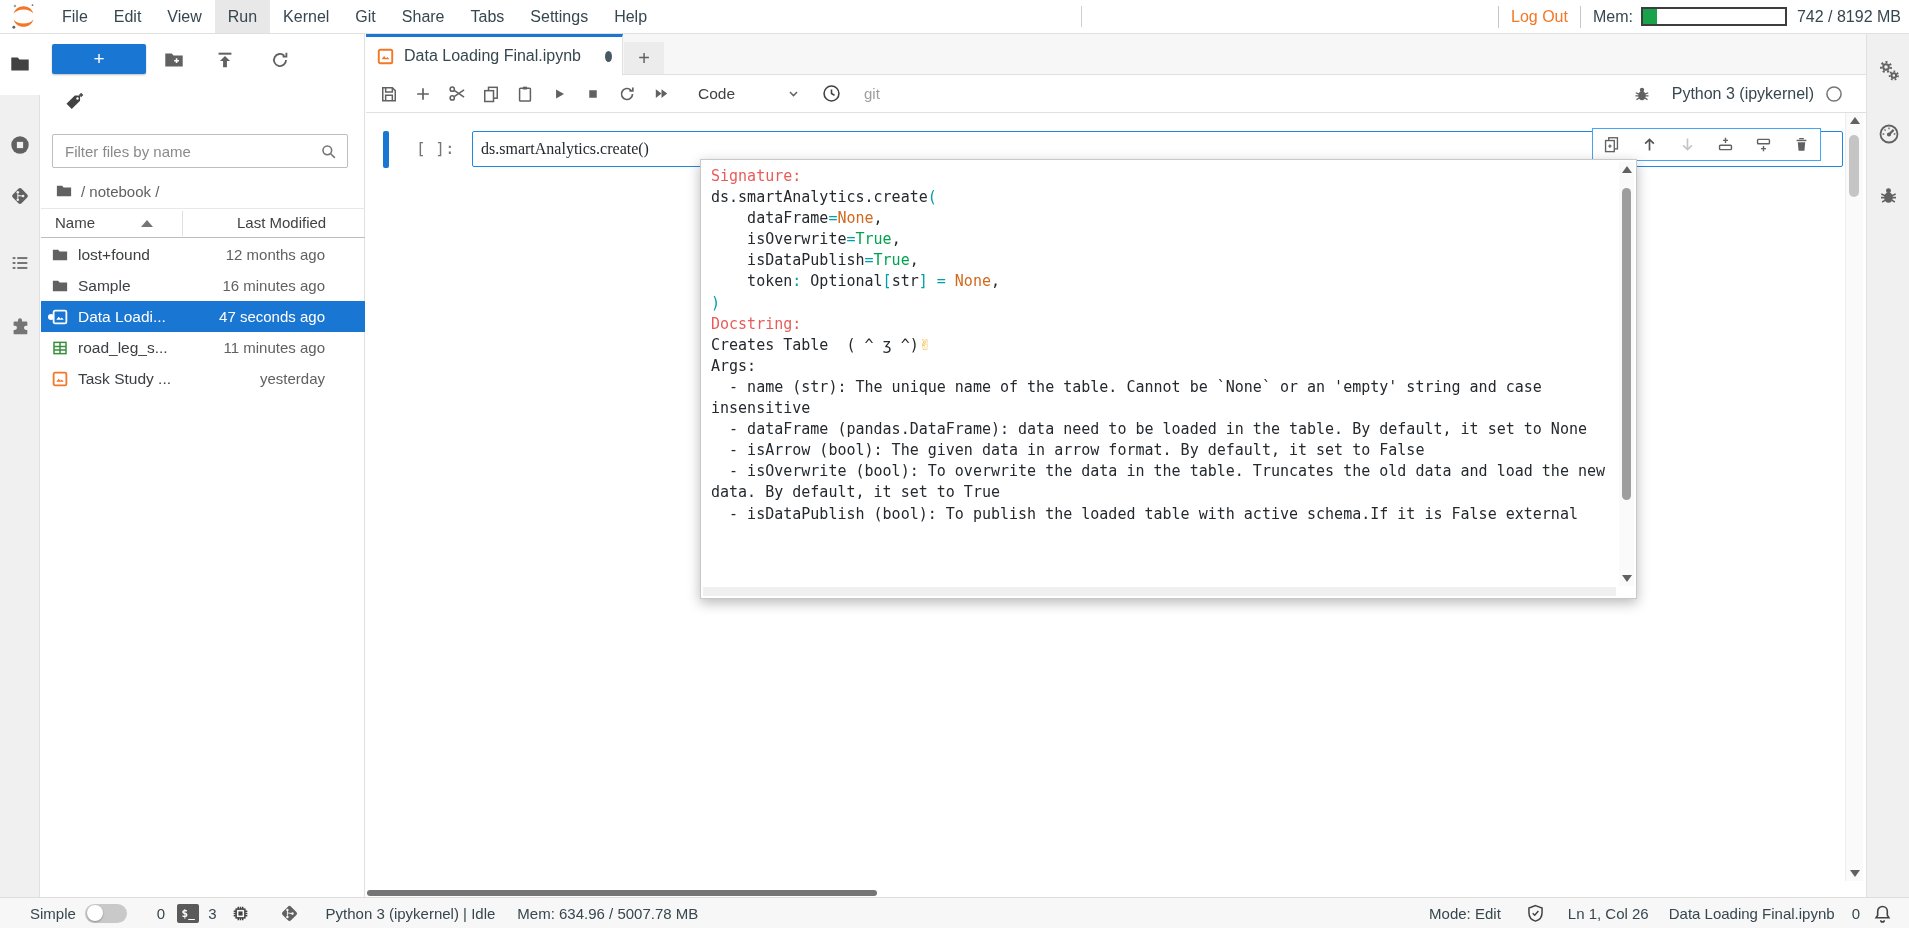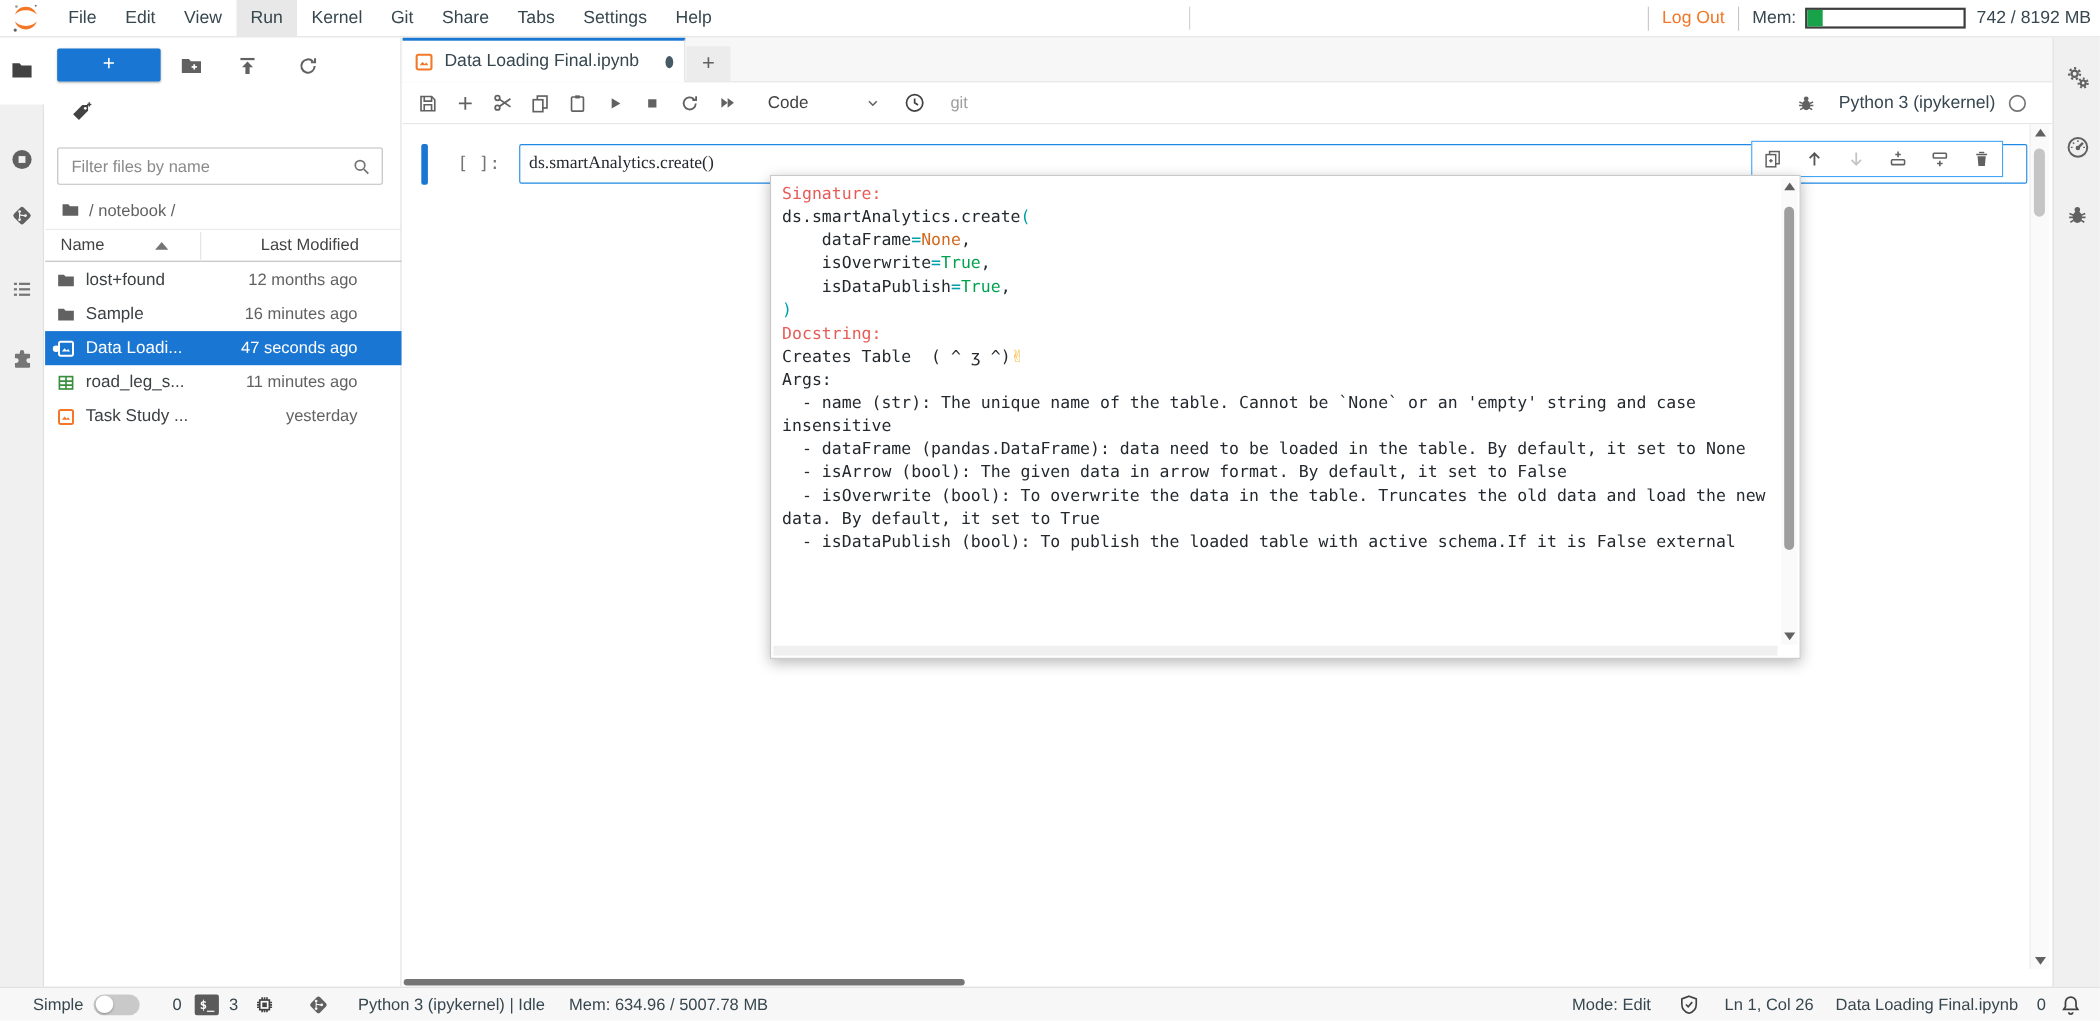--- a/index.html
+++ b/index.html
@@ -473,20 +473,21 @@
       </span>
     </div>
 
     <div class="tooltip">
       <div class="tt-lines" id="tooltip-lines">
           <div class="tt-line"><span class="tk-hd">Signature:</span></div>
           <div class="tt-line"><span class="tk-tx">ds.smartAnalytics.create</span><span class="tk-op">(</span></div>
           <div class="tt-line"><span class="tk-tx">    dataFrame</span><span class="tk-op">=</span><span class="tk-kw">None</span><span class="tk-tx">,</span></div>
           <div class="tt-line"><span class="tk-tx">    isOverwrite</span><span class="tk-op">=</span><span class="tk-bool">True</span><span class="tk-tx">,</span></div>
           <div class="tt-line"><span class="tk-tx">    isDataPublish</span><span class="tk-op">=</span><span class="tk-bool">True</span><span class="tk-tx">,</span></div>
+          <div class="tt-line"><span class="tk-tx">    token</span><span class="tk-op">:</span><span class="tk-tx"> Optional</span><span class="tk-op">[</span><span class="tk-tx">str</span><span class="tk-op">]</span><span class="tk-tx"> </span><span class="tk-op">=</span><span class="tk-tx"> </span><span class="tk-kw">None</span><span class="tk-tx">,</span></div>
           <div class="tt-line"><span class="tk-op">)</span></div>
           <div class="tt-line"><span class="tk-hd">Docstring:</span></div>
           <div class="tt-line"><span class="tk-tx">Creates Table  ( ^ ʒ ^)</span><span class="tk-emoji">✌</span></div>
           <div class="tt-line"><span class="tk-tx">Args:</span></div>
           <div class="tt-line"><span class="tk-tx">  - name (str): The unique name of the table. Cannot be `None` or an 'empty' string and case</span></div>
           <div class="tt-line"><span class="tk-tx">insensitive</span></div>
           <div class="tt-line"><span class="tk-tx">  - dataFrame (pandas.DataFrame): data need to be loaded in the table. By default, it set to None</span></div>
           <div class="tt-line"><span class="tk-tx">  - isArrow (bool): The given data in arrow format. By default, it set to False</span></div>
           <div class="tt-line"><span class="tk-tx">  - isOverwrite (bool): To overwrite the data in the table. Truncates the old data and load the new</span></div>
           <div class="tt-line"><span class="tk-tx">data. By default, it set to True</span></div>

